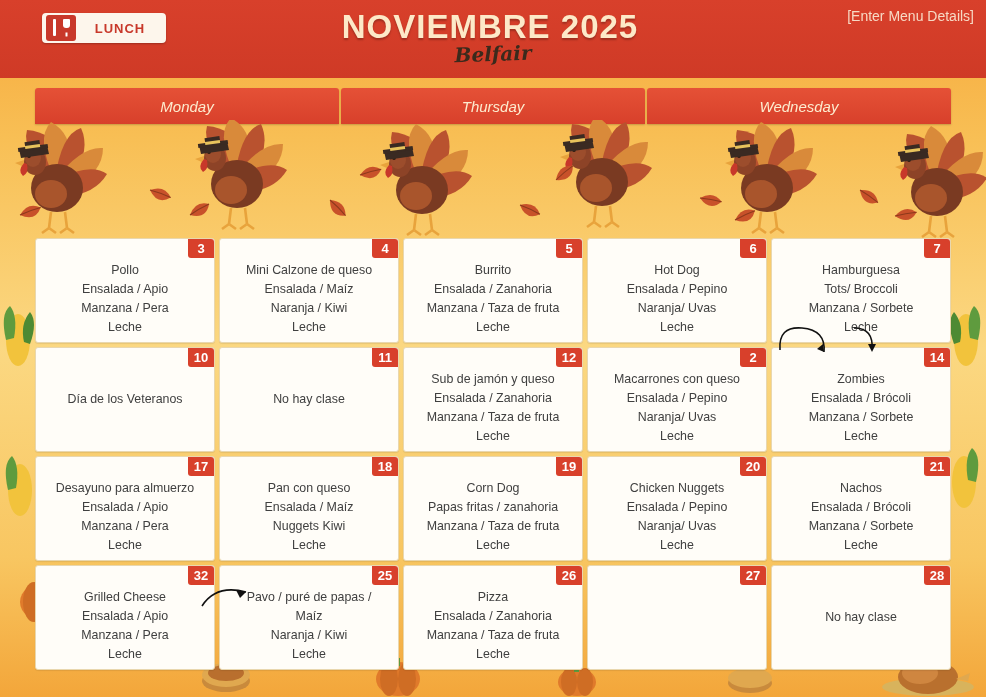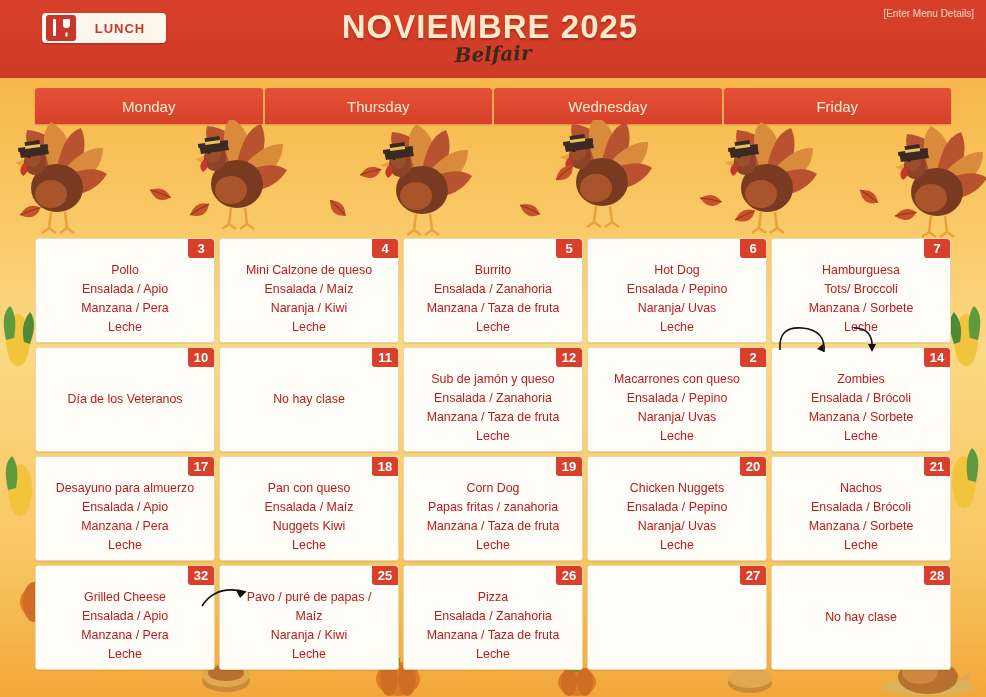--- a/index.html
+++ b/index.html
@@ -68,28 +68,28 @@
     position: absolute; left: 0; top: 42px; width: 986px;
     text-align: center;
     color: #3b2a1c;
     font-family: "DejaVu Serif", serif;
     font-style: italic; font-weight: bold;
     font-size: 20px;
     transform: rotate(-2deg);
   }
   #menu-details {
     position: absolute; right: 12px; top: 8px;
-    color: #f7d9c4; font-size: 10px;
+    color: #f7d9c4; font-size: 14px;
   }
 
   
   #dayheads {
     position: absolute; left: 35px; top: 88px;
     width: 916px; height: 36px;
-    display: flex; gap: 2px;
+    display: flex; gap: 2px; font-style: italic;
   }
   .dayhead {
     flex: 1;
     background: #e0492f;
     background: linear-gradient(180deg, #e55136 0%, #d8402b 100%);
     border-radius: 3px 3px 0 0;
     color: #fdeccf;
     font-size: 15px;
     display: flex; align-items: center; justify-content: center;
     box-shadow: 0 1px 2px rgba(0,0,0,.2);
@@ -125,21 +125,21 @@
     min-width: 26px; height: 19px;
     background: #d8402b;
     color: #fff;
     font-size: 13px; font-weight: bold;
     display: flex; align-items: center; justify-content: center;
     border-radius: 0 3px 0 3px;
     padding: 0 5px;
   }
   .entry {
     font-size: 12.4px;
-    color: #b91c1c;
+    color: #404040;
     line-height: 1.54;
     white-space: pre-line;
   }
   .entry.single { padding-top: 20px; }
 
   
   .deco { position: absolute; pointer-events: none; }
   .arrow-svg { position: absolute; pointer-events: none; }
 </style>
 </head>
@@ -154,21 +154,20 @@
     </div>
     <div id="month-title">NOVIEMBRE 2025</div>
     <div id="school-script">Belfair</div>
     <div id="menu-details">[Enter Menu Details]</div>
   </div>
 
   <div id="dayheads">
     <div class="dayhead">Monday</div>
     <div class="dayhead">Thursday</div>
     <div class="dayhead">Wednesday</div>
-    <div class="dayhead">Friday</div>
   </div>
 
   <div id="turkeyband">
     <svg width="986" height="120" viewBox="0 0 986 120">
       <defs>
         <g id="turkey">
 
           <path d="M0,52 q-34,-28 -28,-50 q26,2 36,26z" fill="#b9522f"></path>
           <path d="M0,52 q-20,-42 -4,-58 q22,12 18,40z" fill="#d98a3a"></path>
           <path d="M0,52 q6,-46 26,-52 q10,22 -8,48z" fill="#b9522f"></path>

